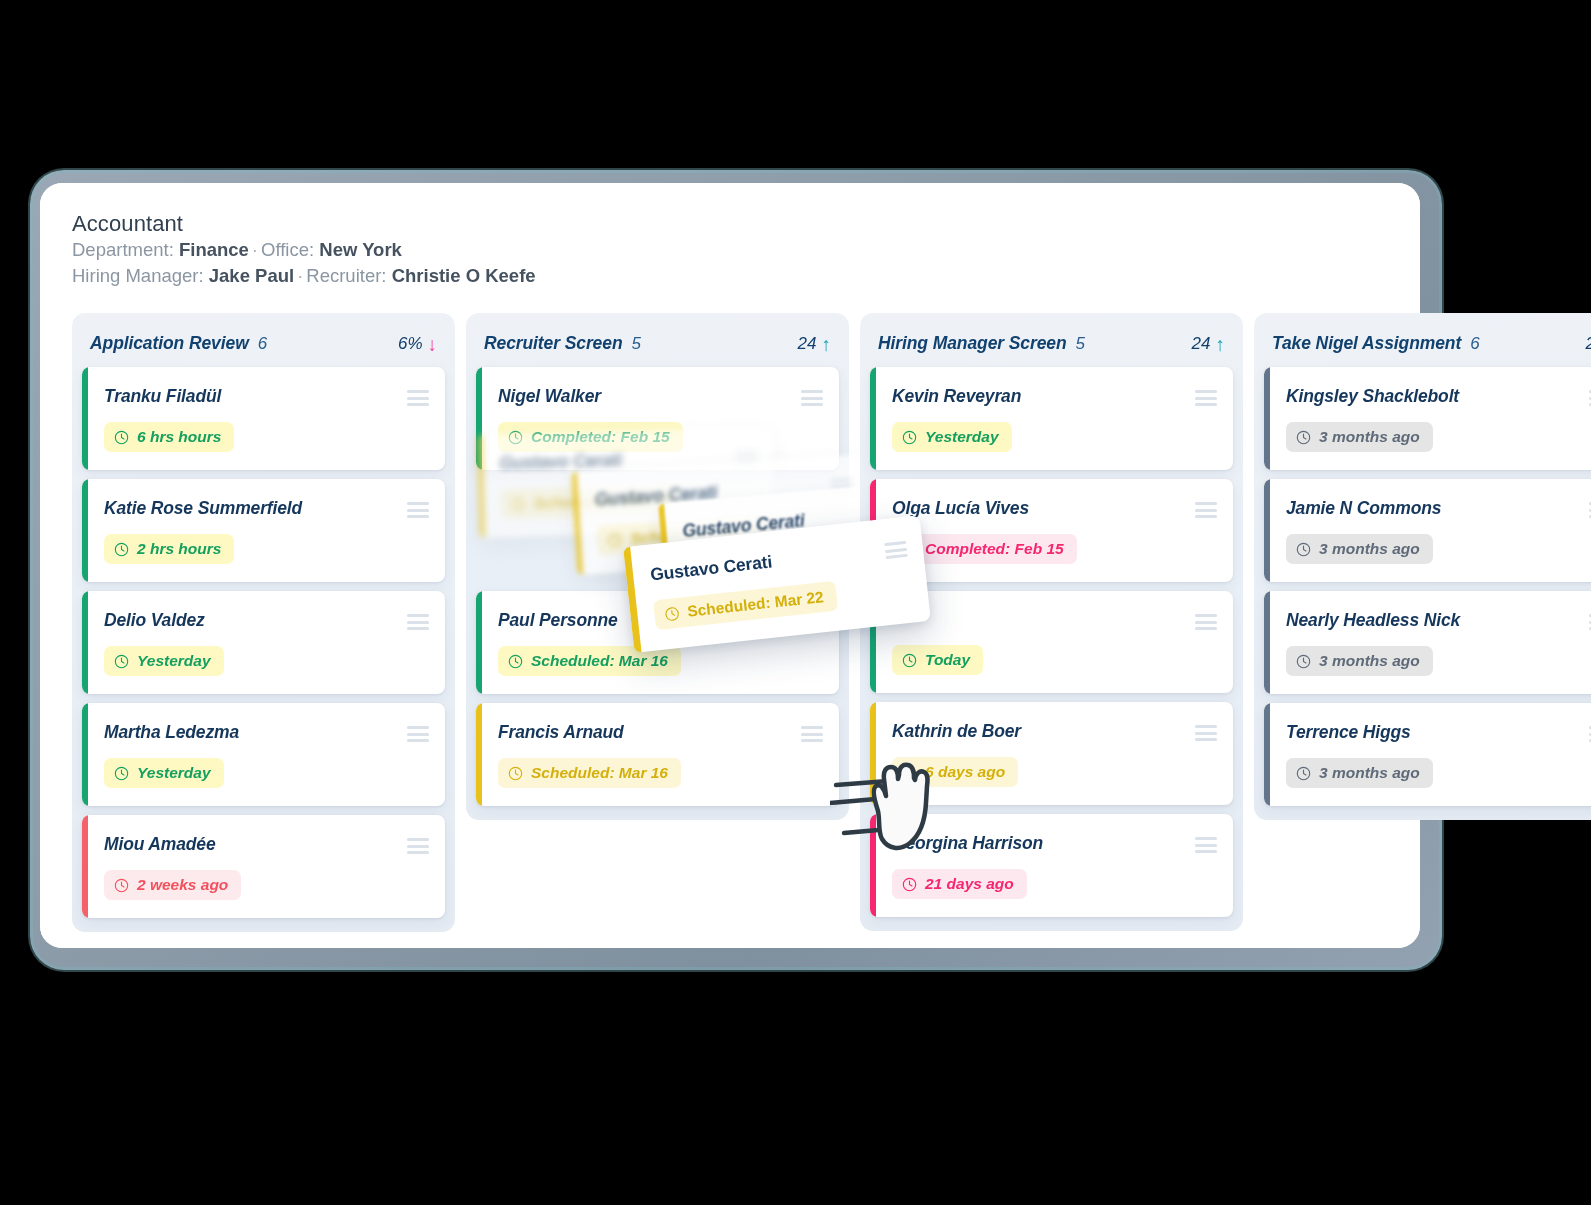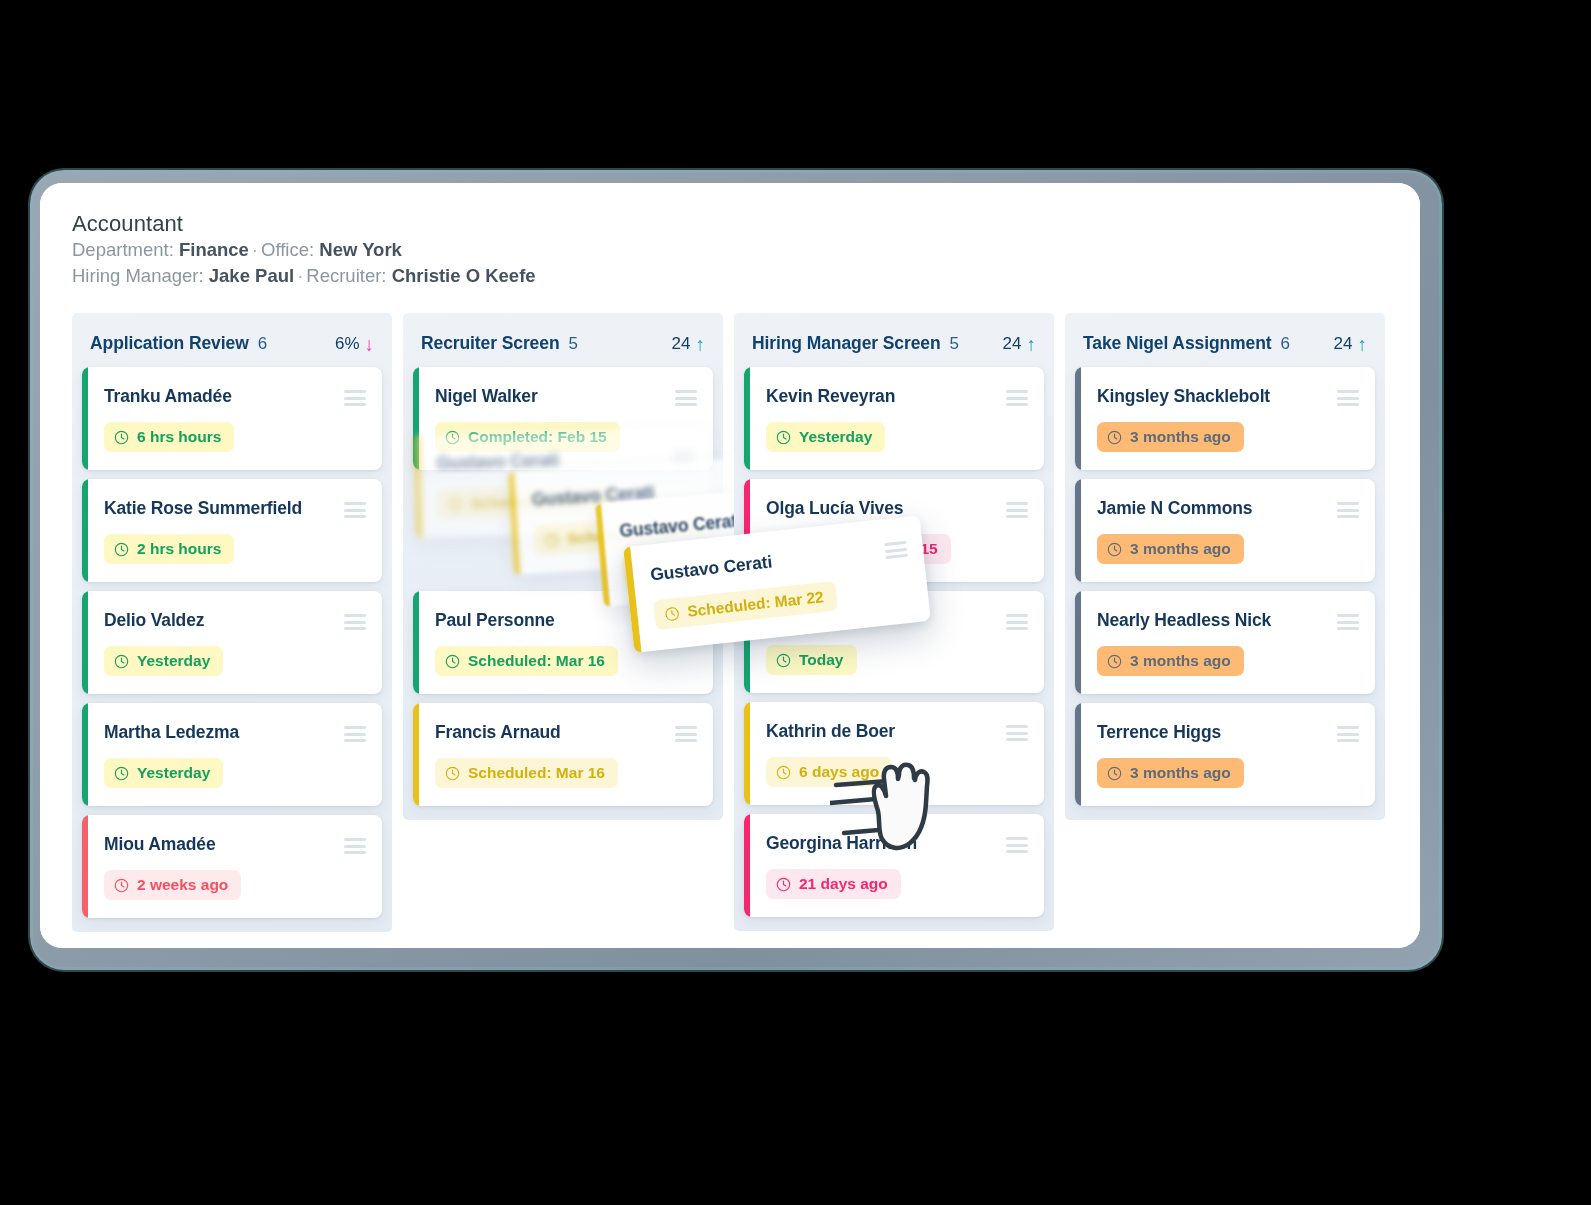--- a/index.html
+++ b/index.html
@@ -57,25 +57,26 @@
 
   
   #board {
     position: absolute;
     left: 32px; top: 130px;
     display: flex;
     gap: 11px;
     align-items: flex-start;
   }
   .column {
-    width: 320px;
-    border-radius: 5px;
+    width: 383px;
+    border-radius: 13px;
     background: linear-gradient(178deg, #eef2f7 0%, #e9eff6 45%, #e4ebf3 100%);
     padding: 8px 10px 14px 10px;
     position: relative;
+    font-style: italic;
   }
   .col-head {
     display: flex; align-items: baseline;
     padding: 12px 8px 13px 8px;
   }
   .col-title {
     font-size: 17.5px; font-weight: 700; color: #11416e;
     letter-spacing: -.1px; white-space: nowrap;
   }
   .col-count {
@@ -134,21 +135,21 @@
   
   .st-green  { --accent:#16a571; }
   .st-green  .pill { background:#fef9c3; color:#15a05f; }
   .st-yellow { --accent:#e8c21a; }
   .st-yellow .pill { background:#fdf6d6; color:#d4b00c; }
   .st-red    { --accent:#f4616b; }
   .st-red    .pill { background:#fdeaec; color:#f3515f; }
   .st-pink   { --accent:#f6266f; }
   .st-pink   .pill { background:#fde8ef; color:#f6266f; }
   .st-gray   { --accent:#63758a; }
-  .st-gray   .pill { background:#fdba74; color:#5f6b79; }
+  .st-gray   .pill { background:#e5e5e5; color:#5f6b79; }
 
   
   .ghost {
     position: absolute;
     width: 296px;
     background: #ffffff;
     border-radius: 8px;
     padding: 19px 16px 18px 22px;
     min-height: 101px;
     box-shadow: 0 8px 22px rgba(35,60,90,0.10);
@@ -212,21 +213,21 @@
         <div class="col-head">
           <span class="col-title">Application Review</span>
           <span class="col-count">6</span>
           <span class="col-trend">
             <span>6%</span>
             <span class="arrow down">↓</span>
           </span>
         </div>
         <div class="cards">
           <div class="card st-green"><div class="card-top">
-              <div class="cand-name">Tranku Amadée</div>
+              <div class="cand-name">Tranku Filadül</div>
               <div class="drag-handle">
                 <i></i>
                 <i></i>
                 <i></i>
               </div>
             </div><span class="pill">
               <span class="clock">
                 <svg width="15" height="15" viewBox="0 0 16 16">
                   <circle cx="8" cy="8" r="6.6" fill="none" stroke="#15a05f" stroke-width="1.2"></circle>
                   <path d="M8 4.3V8l2.6 1.6" fill="none" stroke="#15a05f" stroke-width="1.2" stroke-linecap="round"></path>

